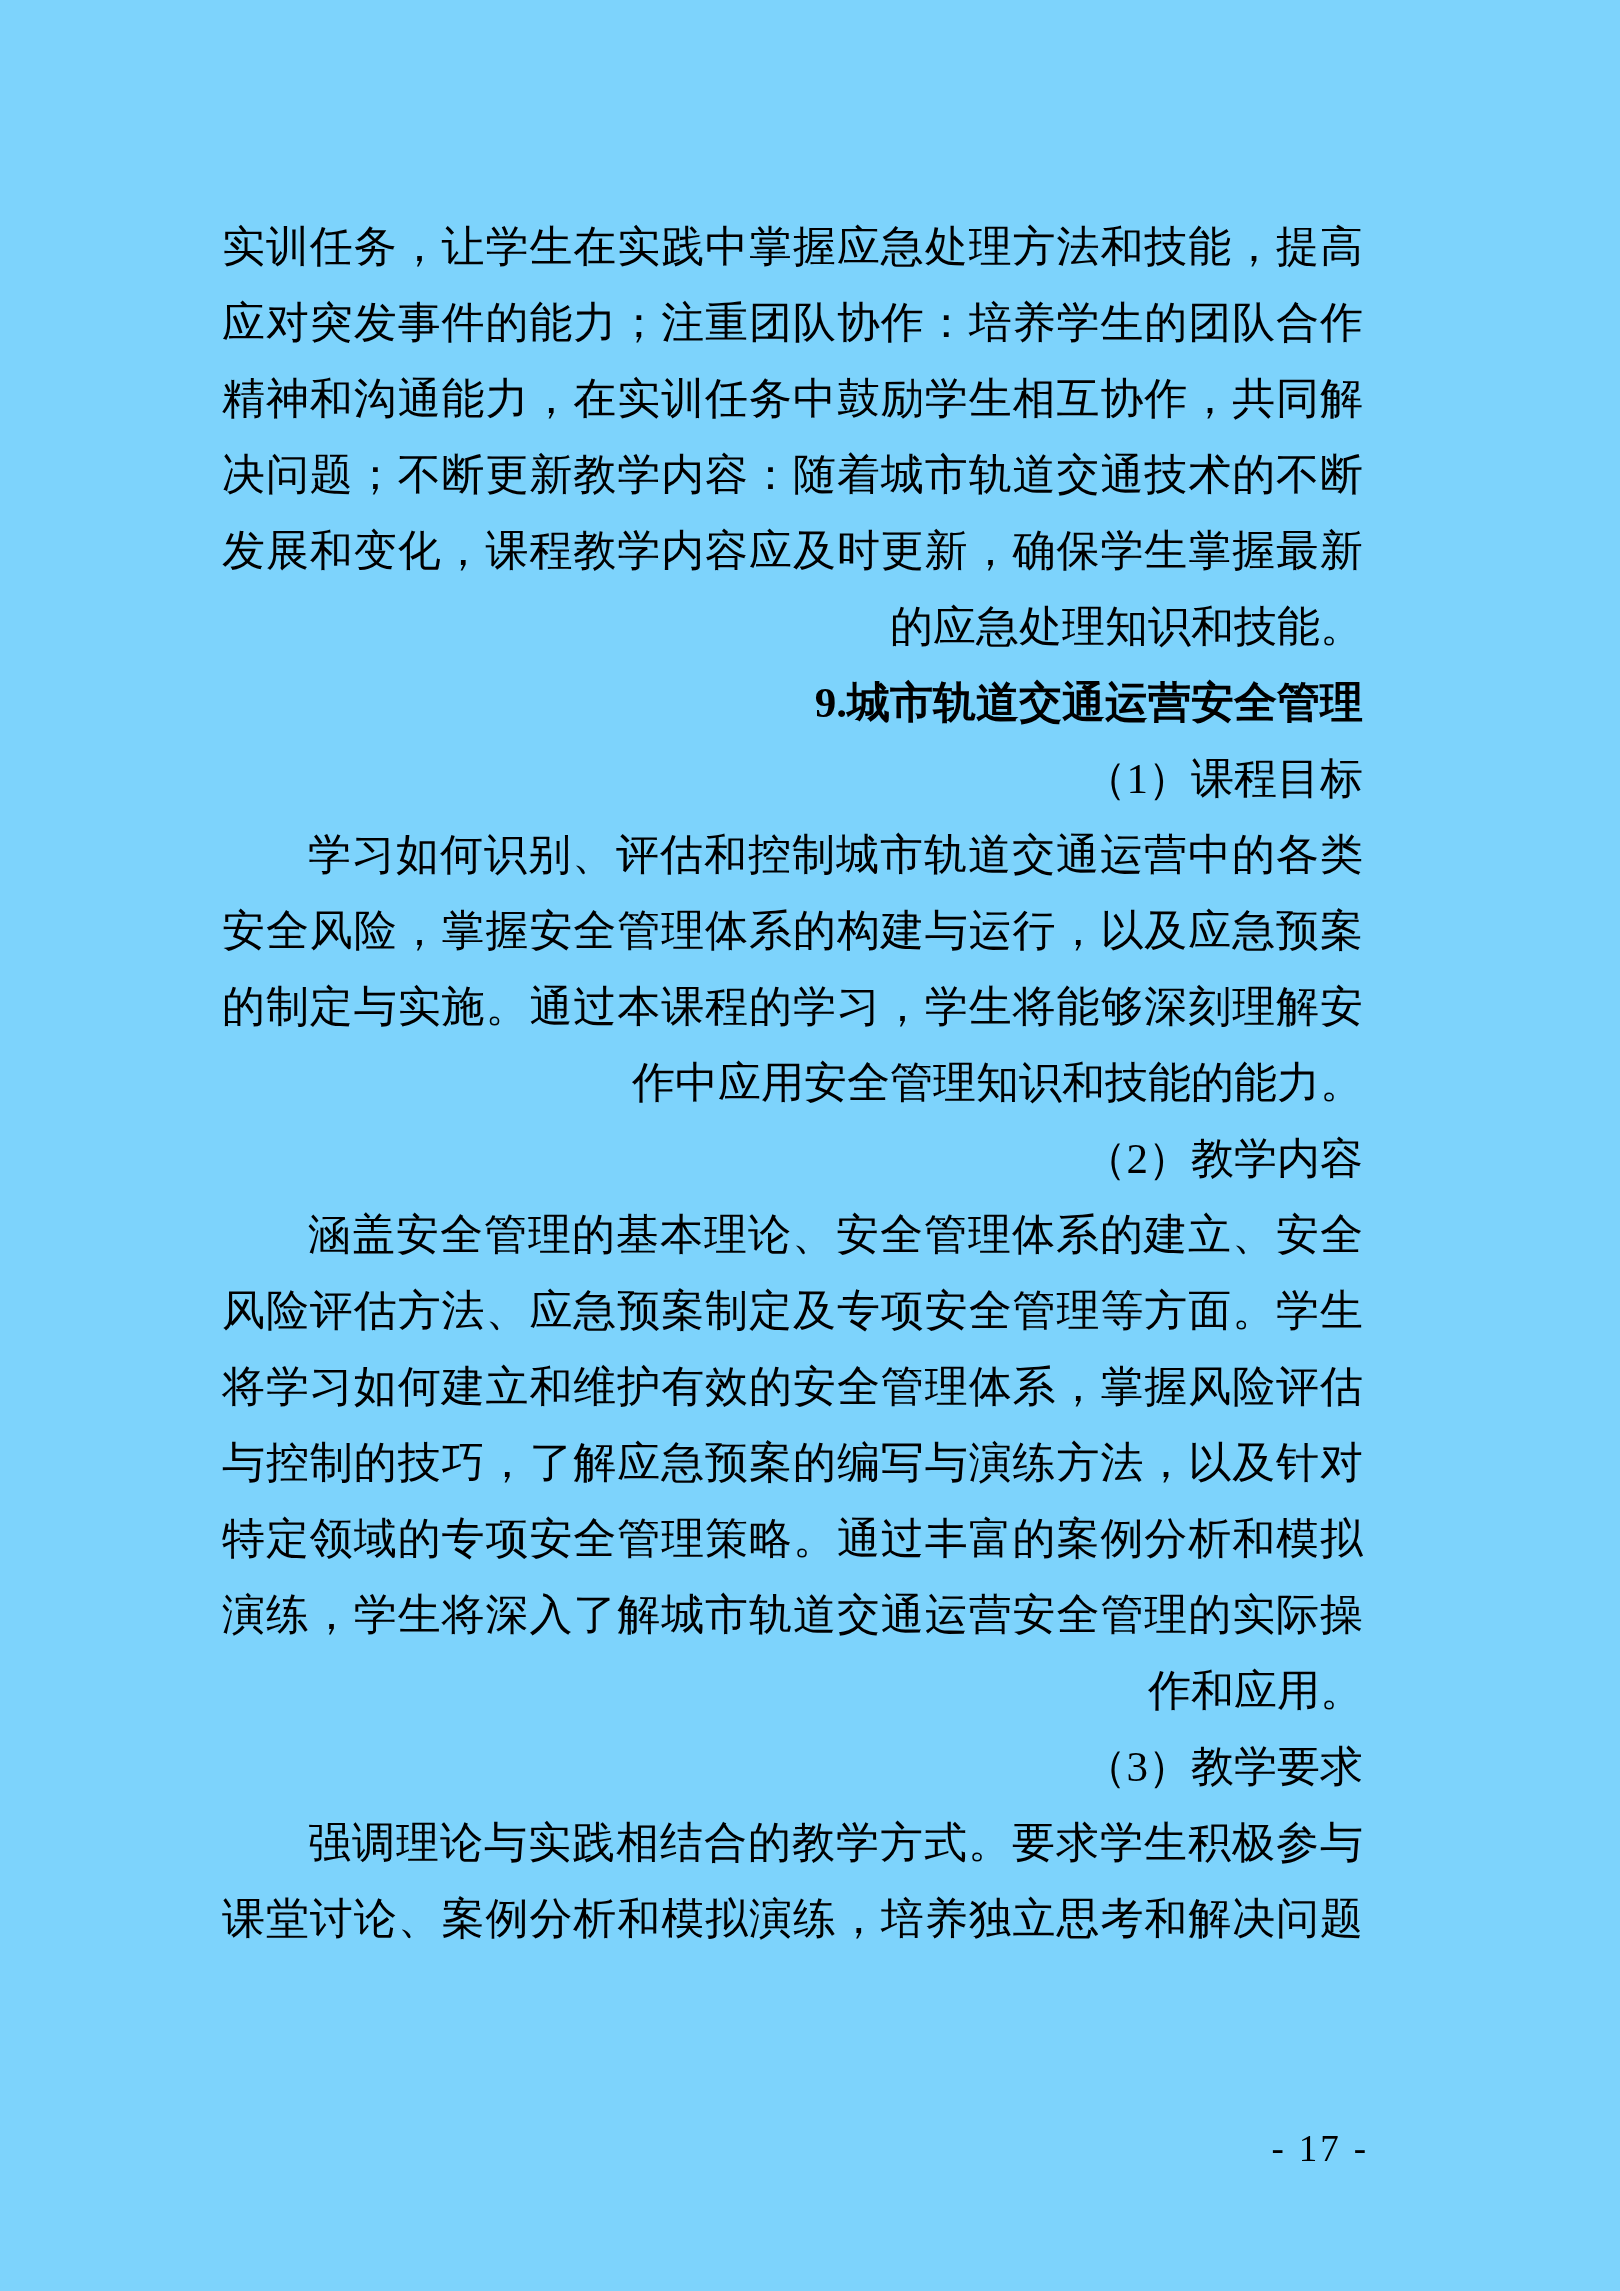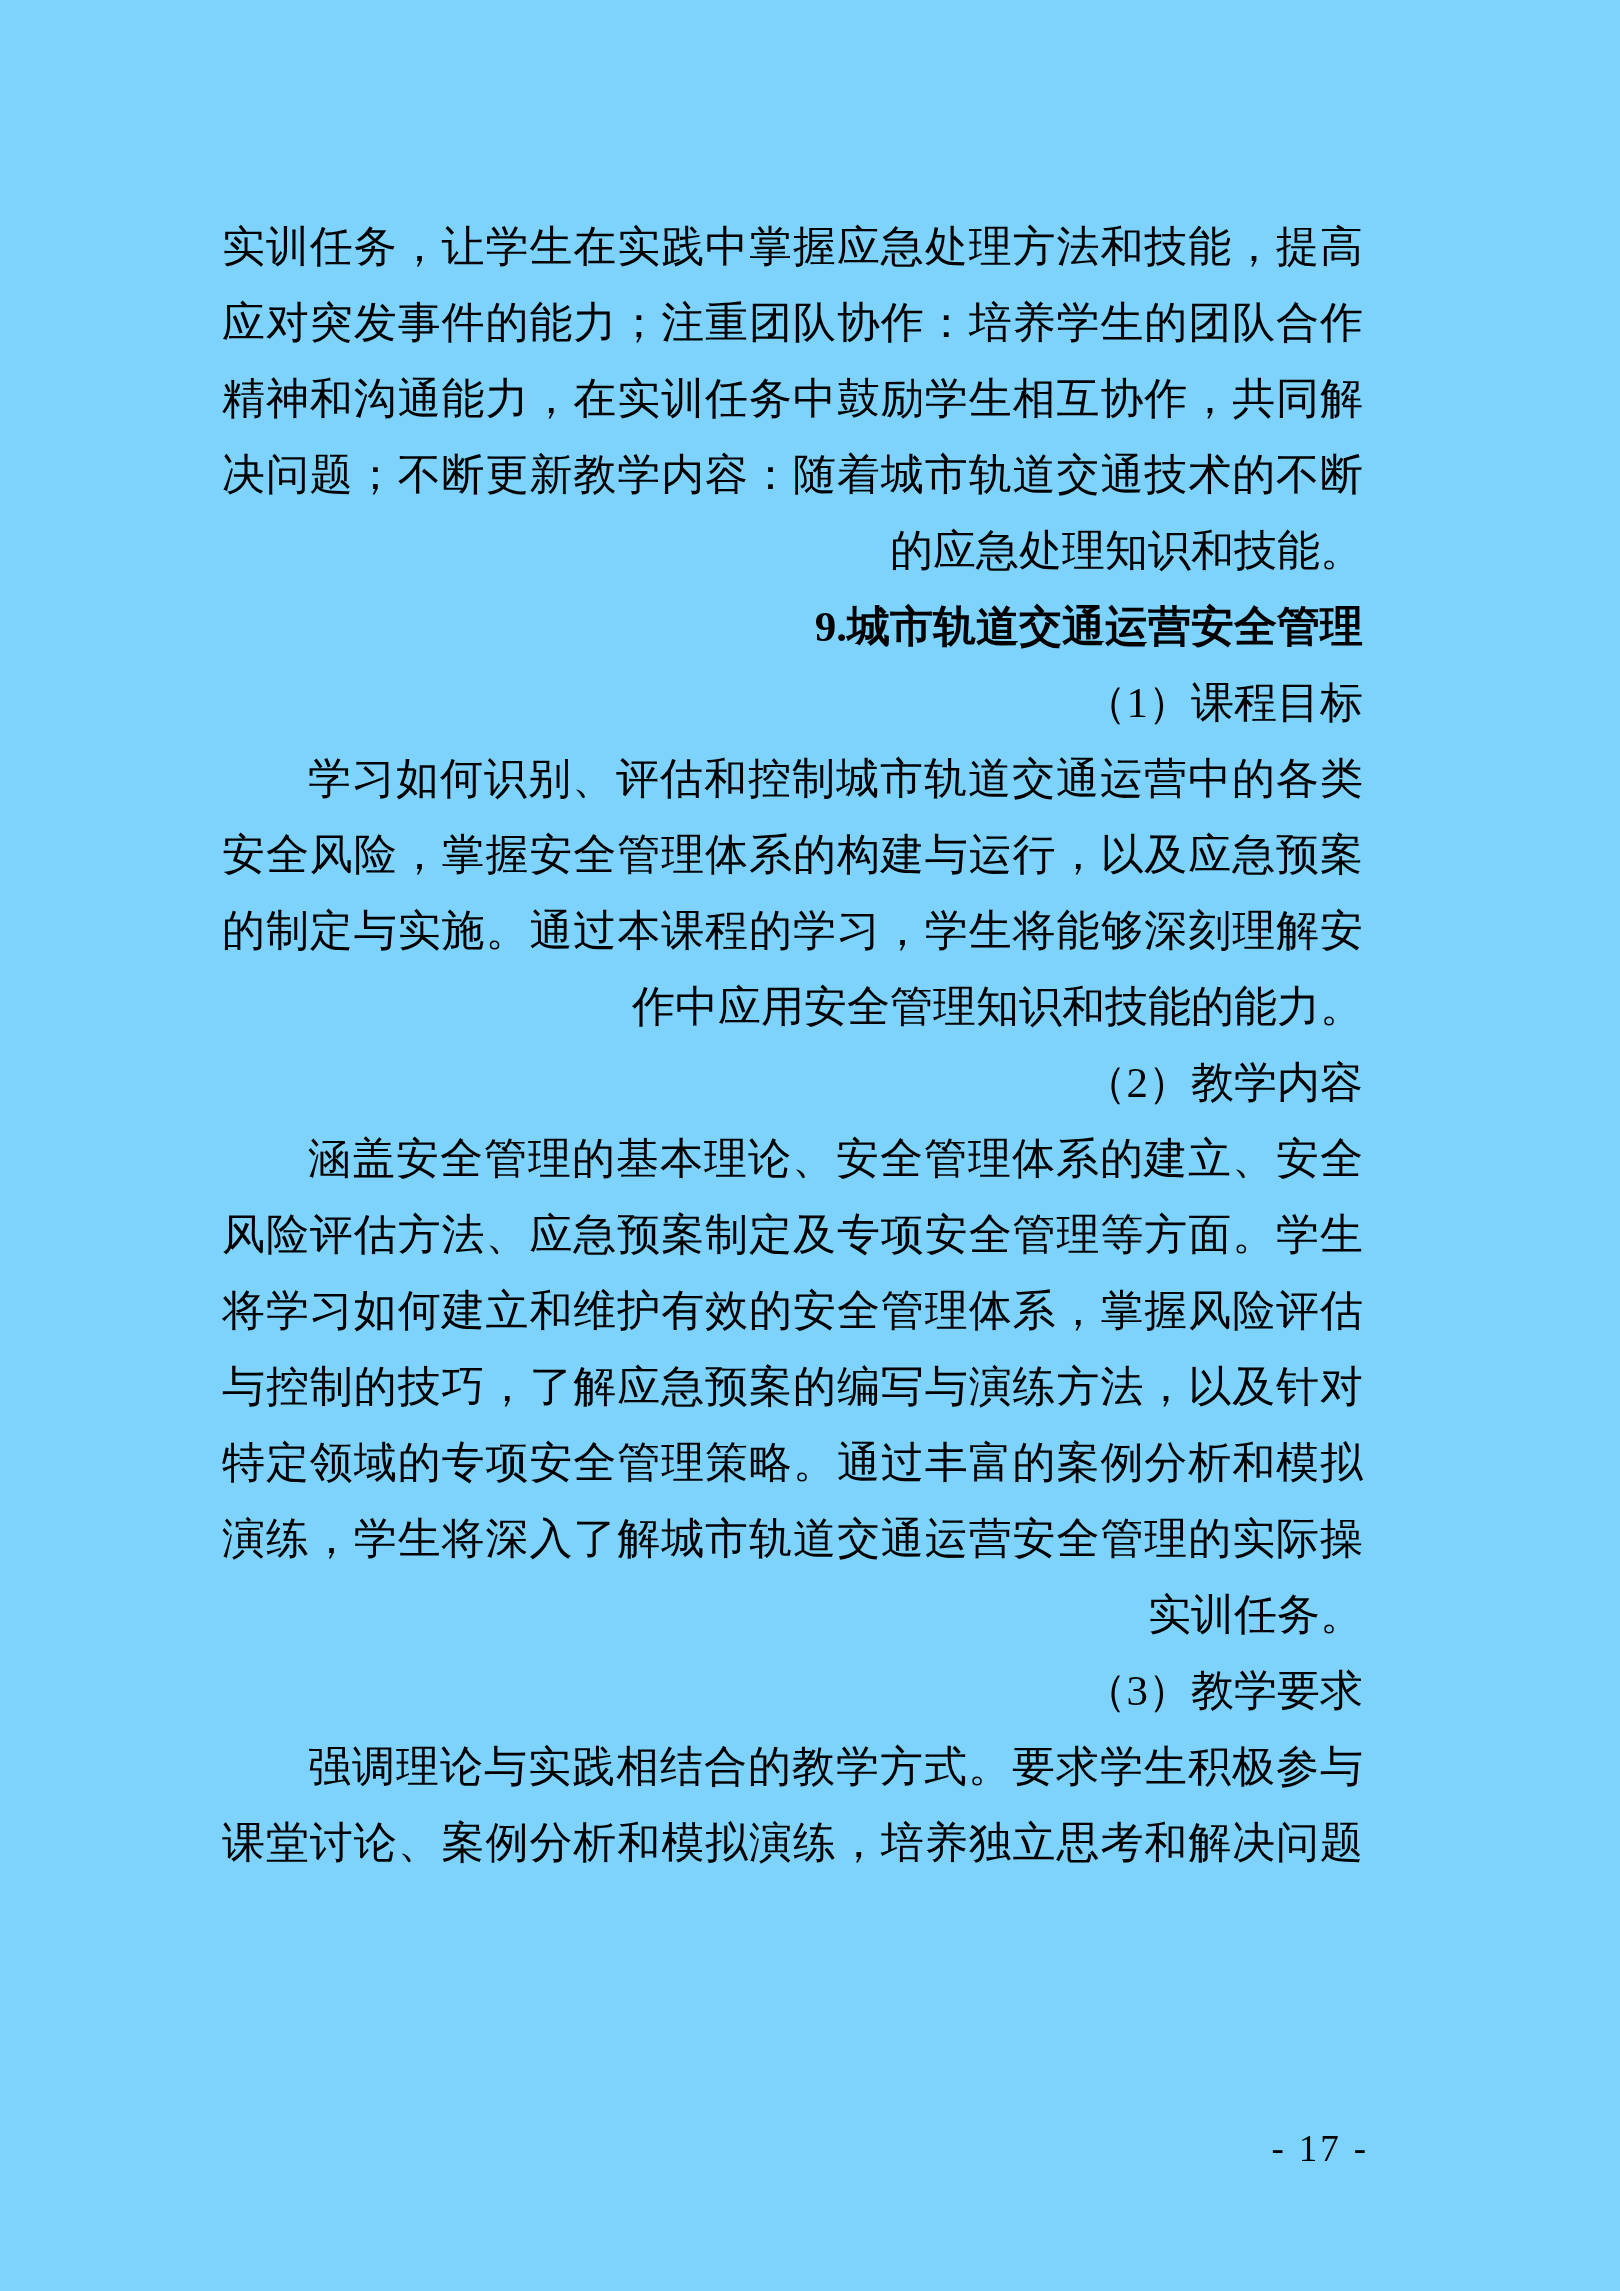--- a/index.html
+++ b/index.html
@@ -61,35 +61,36 @@
 </head>
 <body>
 
 <div class="page">
 
   <main class="content">
     <p class="line justify">实训任务，让学生在实践中掌握应急处理方法和技能，提高</p>
     <p class="line justify">应对突发事件的能力；注重团队协作：培养学生的团队合作</p>
     <p class="line justify">精神和沟通能力，在实训任务中鼓励学生相互协作，共同解</p>
     <p class="line justify">决问题；不断更新教学内容：随着城市轨道交通技术的不断</p>
+    <p class="line justify">发展和变化，课程教学内容应及时更新，确保学生掌握最新</p>
     <p class="line">的应急处理知识和技能。</p>
     <p class="line indent bold">9.城市轨道交通运营安全管理</p>
     <p class="line indent">（1）课程目标</p>
     <p class="line indent justify">学习如何识别、评估和控制城市轨道交通运营中的各类</p>
     <p class="line justify">安全风险，掌握安全管理体系的构建与运行，以及应急预案</p>
     <p class="line justify">的制定与实施。通过本课程的学习，学生将能够深刻理解安</p>
     <p class="line">作中应用安全管理知识和技能的能力。</p>
     <p class="line indent">（2）教学内容</p>
     <p class="line indent justify">涵盖安全管理的基本理论、安全管理体系的建立、安全</p>
     <p class="line justify">风险评估方法、应急预案制定及专项安全管理等方面。学生</p>
     <p class="line justify">将学习如何建立和维护有效的安全管理体系，掌握风险评估</p>
     <p class="line justify">与控制的技巧，了解应急预案的编写与演练方法，以及针对</p>
     <p class="line justify">特定领域的专项安全管理策略。通过丰富的案例分析和模拟</p>
     <p class="line justify">演练，学生将深入了解城市轨道交通运营安全管理的实际操</p>
-    <p class="line">实训任务。</p>
+    <p class="line">作和应用。</p>
     <p class="line indent">（3）教学要求</p>
     <p class="line indent justify">强调理论与实践相结合的教学方式。要求学生积极参与</p>
     <p class="line justify">课堂讨论、案例分析和模拟演练，培养独立思考和解决问题</p>
   </main>
 
   <div class="page-footer">- 17 -</div>
 
 </div>
 
 

